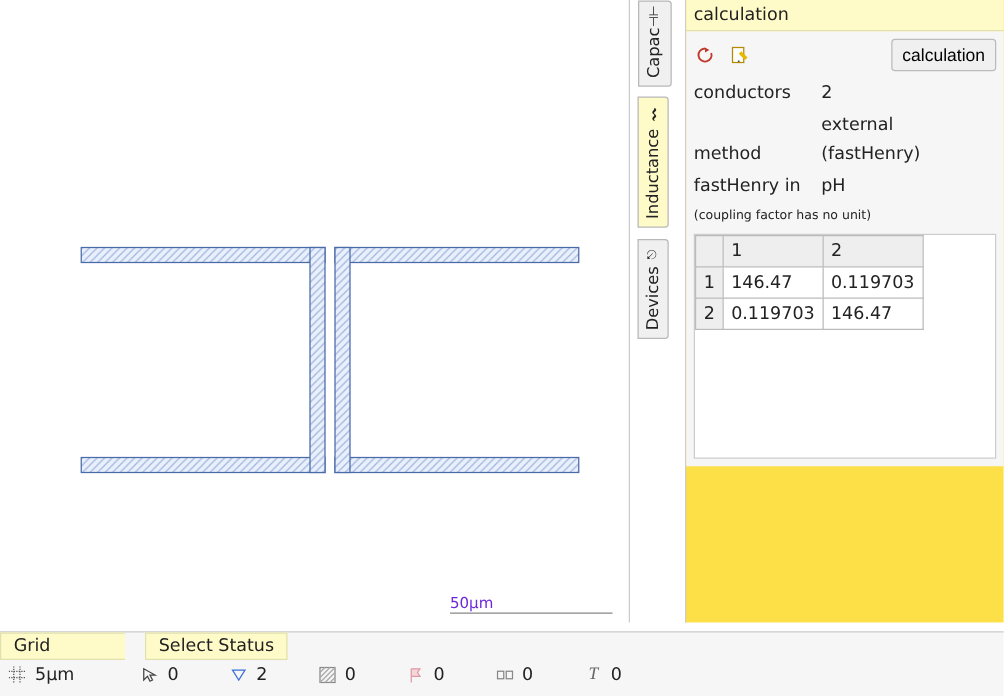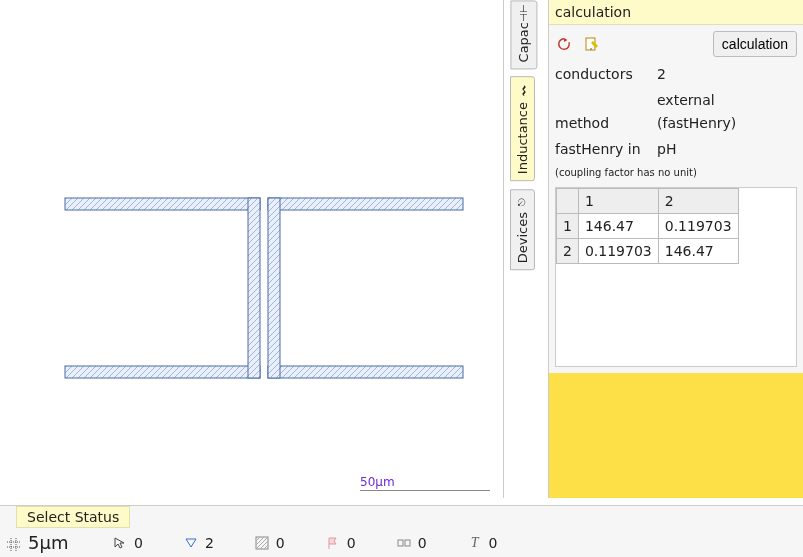--- a/index.html
+++ b/index.html
@@ -31,21 +31,21 @@
   table.matrix th, table.matrix td { border: 1px solid #bbb; padding: 4px 6px; text-align: left; font-weight: normal; }
   table.matrix th { background: #eee; }
   table.matrix td.rh { background: #eee; }
   
   .status-bar { position: absolute; left: 0; bottom: 0; width: 803px; height: 52px; border-top: 1px solid #ccc; background: #f6f6f6; }
   .status-titles { display: flex; }
   .status-title { background: #fffbc8; padding: 2px 10px; border: 1px solid #e0e0b0; font-size: 14px; }
   .grid-title { width: 100px; border-right: none; }
   .sel-title { margin-left: 16px; }
   .status-items { display: flex; align-items: center; padding: 4px 6px; gap: 6px; }
-  .grid-cell { width: 100px; display: flex; align-items: flex-end; gap: 6px; font-size: 18px; }
+  .grid-cell { width: 100px; display: flex; align-items: center; gap: 6px; font-size: 14px; }
   .sel-cell { flex: 1; display: flex; align-items: center; gap: 40px; font-size: 14px; }
   .sel-item { display: flex; align-items: center; gap: 6px; }
   .si-icon { width: 16px; height: 16px; display: inline-flex; align-items: center; justify-content: center; }
   
   .scale-bar { position: absolute; left: 360px; top: 475px; font-size: 12px; color: #6d28d9; }
   .scale-line { border-top: 1px solid #888; width: 130px; margin-top: 1px; }
 </style>
 </head>
 <body>
 
@@ -141,20 +141,21 @@
           <td>146.47</td>
         </tr>
       </tbody>
         </table>
     </div>
   </div>
 </div>
 
 <div class="status-bar">
   <div class="status-titles">
+    <div class="status-title grid-title">Grid</div>
     <div class="status-title sel-title">Select Status</div>
   </div>
   <div class="status-items">
     <div class="grid-cell">
       <span class="si-icon">
         <svg width="14" height="14" viewBox="0 0 14 14">
             <g stroke="#555" stroke-dasharray="1 1">
               <path d="M0 4h14M0 9h14M4 0v14M9 0v14"></path>
             </g>
           </svg>

